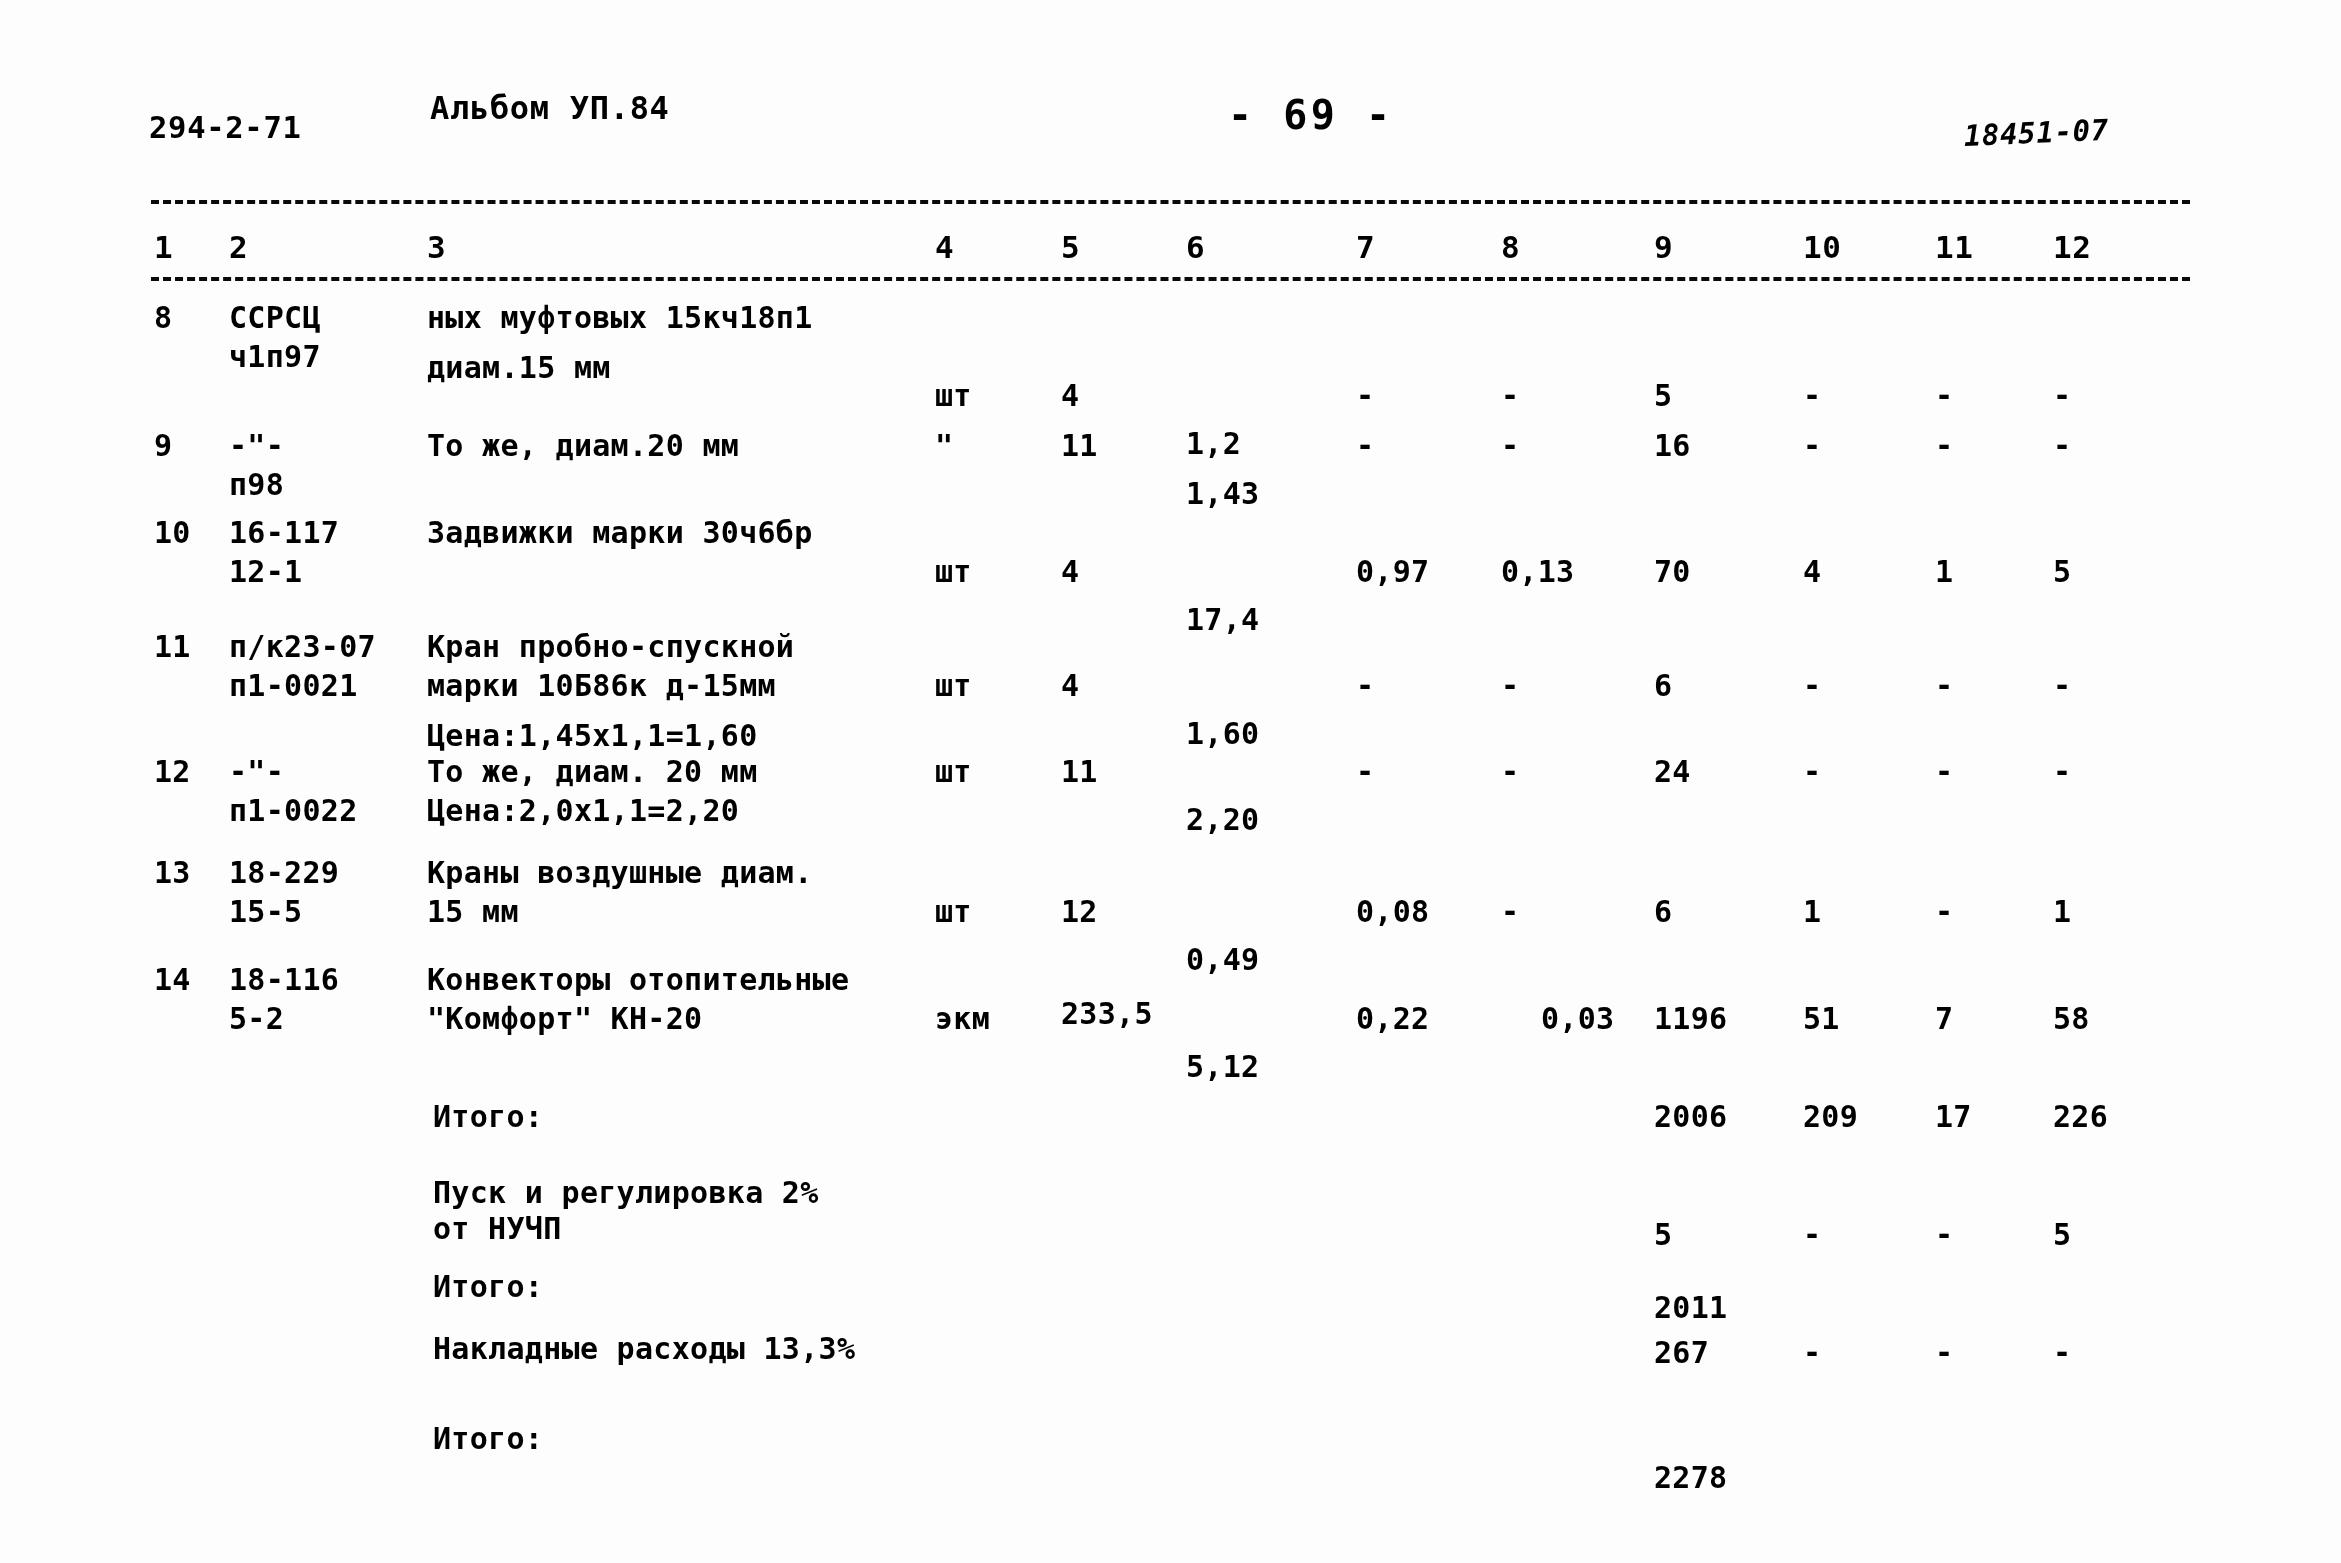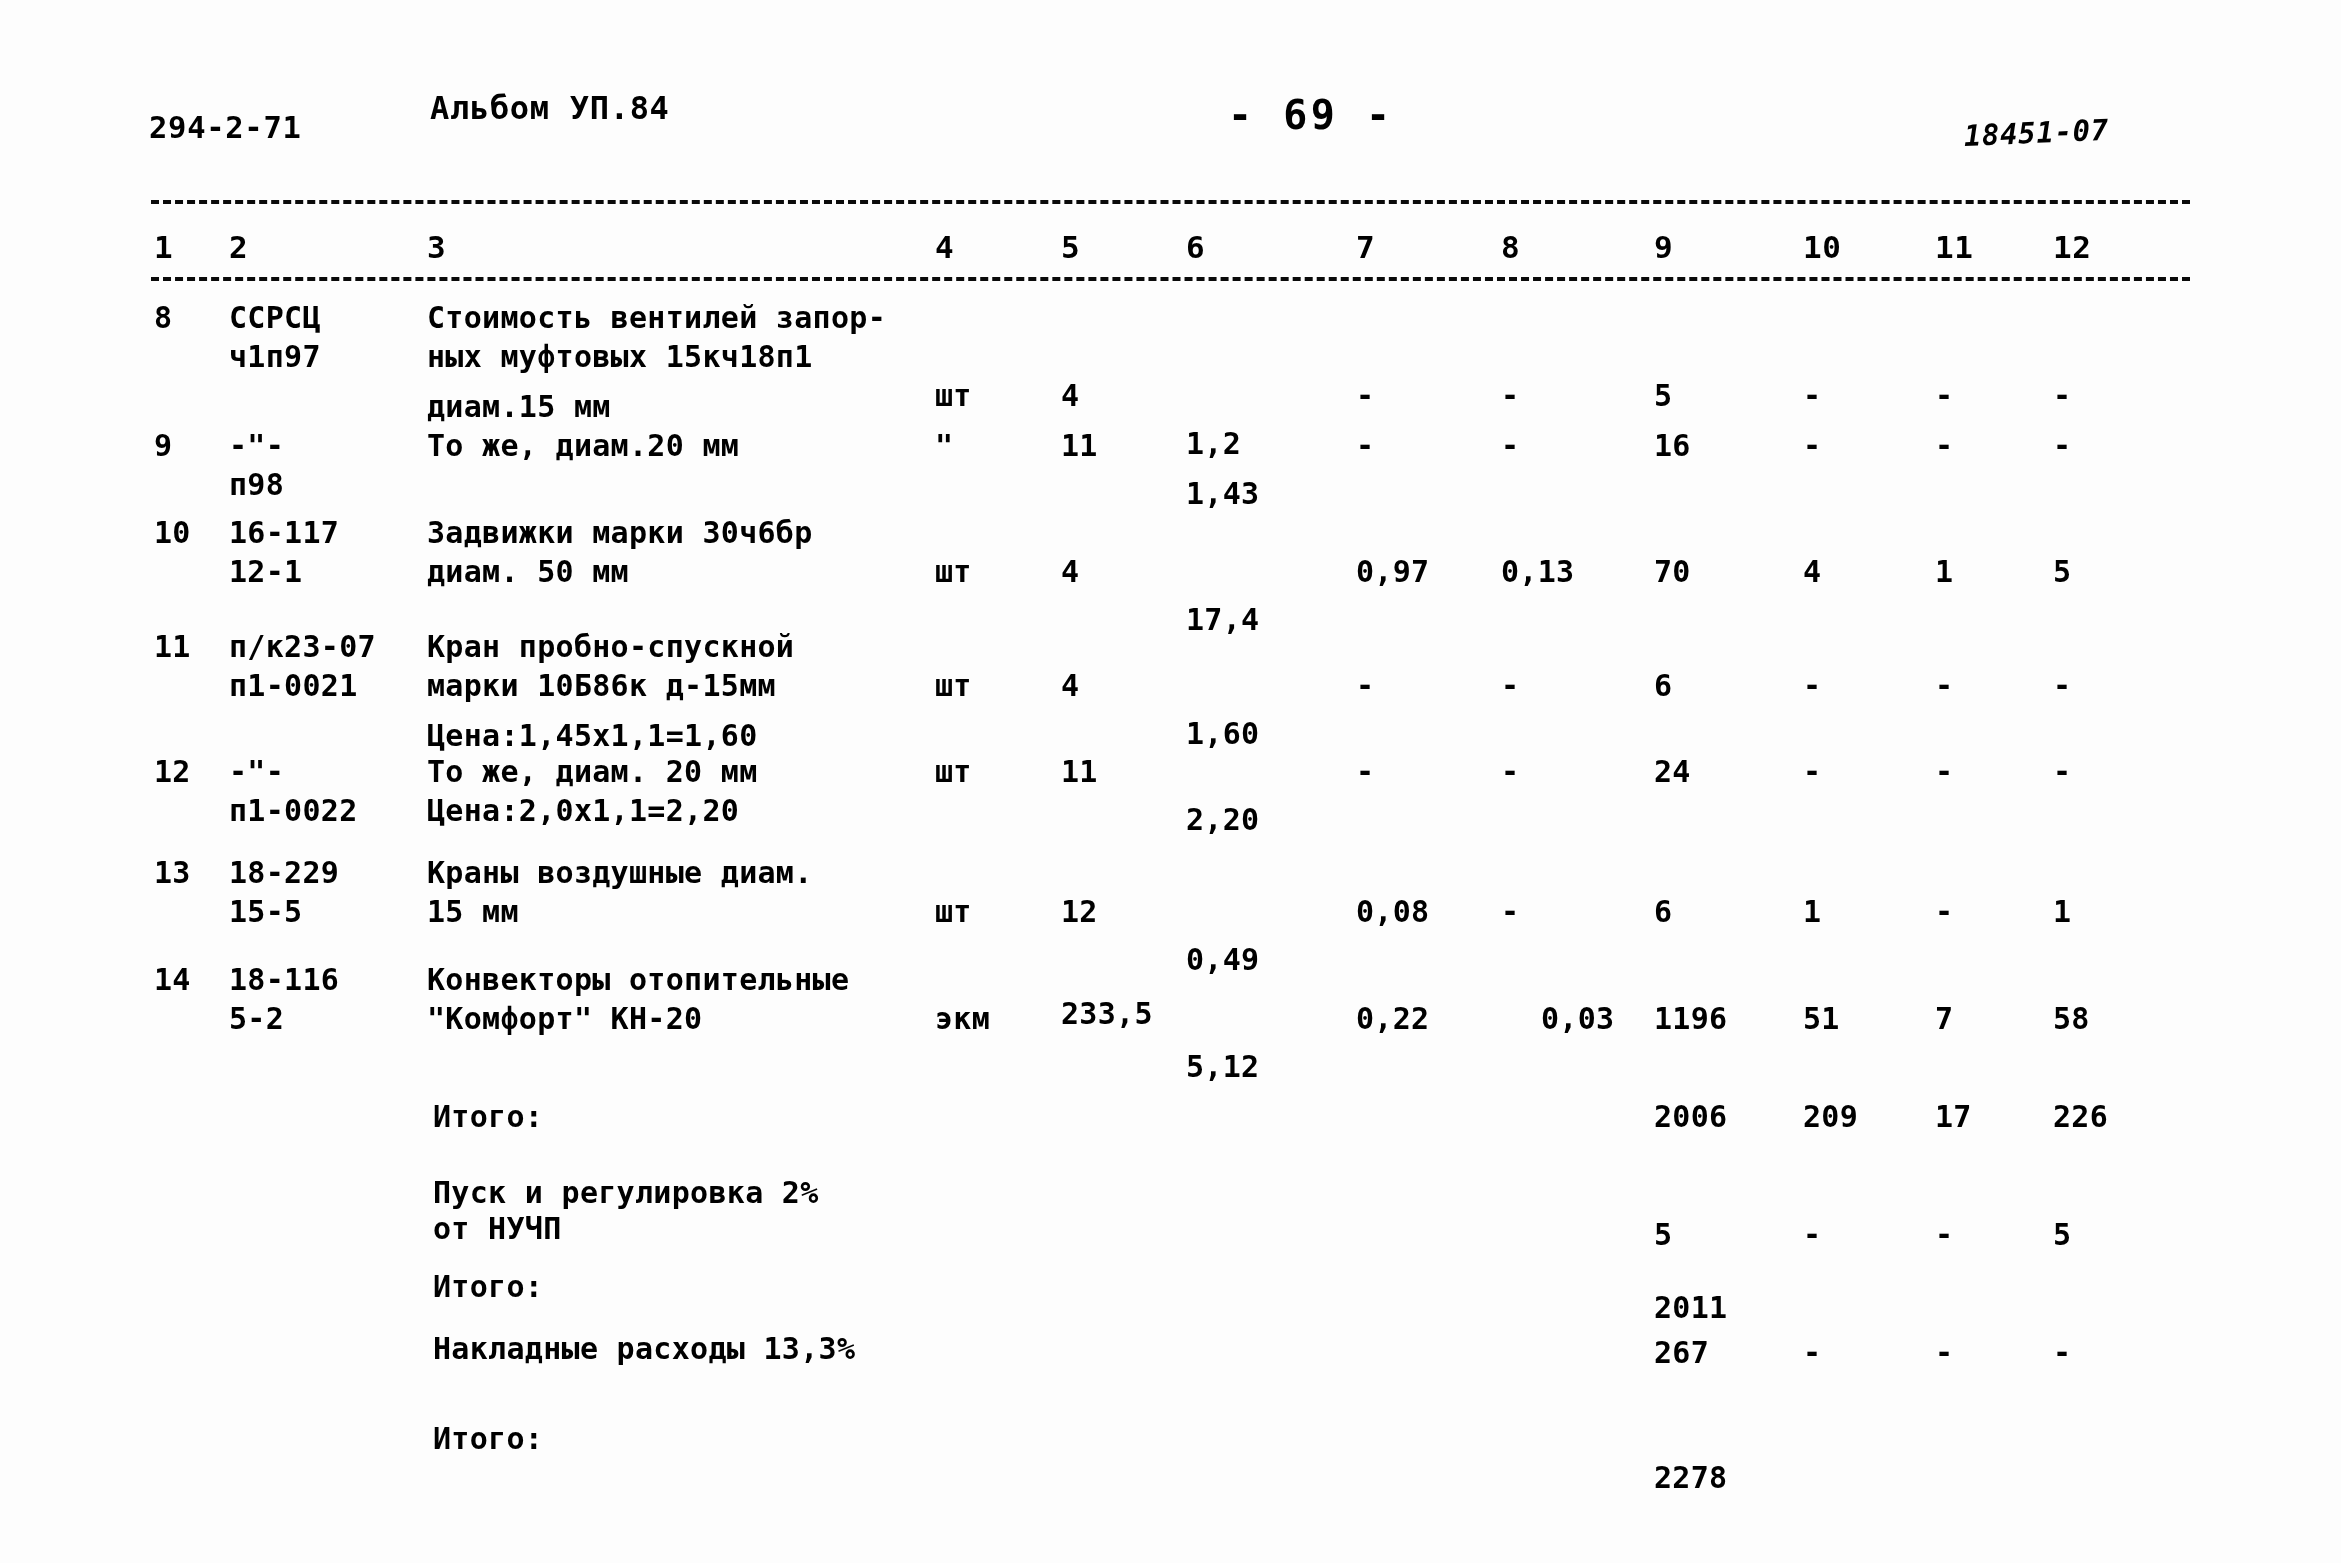--- a/index.html
+++ b/index.html
@@ -167,21 +167,21 @@
       <div class="colnum" style="left: 1654px;">9</div>
       <div class="colnum" style="left: 1803px;">10</div>
       <div class="colnum" style="left: 1935px;">11</div>
       <div class="colnum" style="left: 2053px;">12</div>
     </div>
 
   <div id="body">
       <div class="row" style="position: absolute; top: 0px;">
         <div class="cell c-num" style="top: 0px;">8</div>
         <div class="cell c-code" style="top: 0px;"><span class="sub">ССРСЦ</span><span class="sub">ч1п97</span></div>
-        <div class="cell c-desc" style="top: 0px;"><span class="sub">Стоимость вентилей запор-</span><span class="sub">ных муфтовых 15кч18п1</span><span class="sub" style="margin-top: 11px;">диам.15 мм</span></div>
+        <div class="cell c-desc" style="top: 0px;"><span class="sub">ных муфтовых 15кч18п1</span><span class="sub" style="margin-top: 11px;">диам.15 мм</span></div>
         <div class="cell c-unit" style="top: 78px;">шт</div>
         <div class="cell c-q" style="top: 78px;">4</div>
         <div class="cell c-p" style="top: 78px;">1,2</div>
         <div class="cell c-zp" style="top: 78px;">-</div>
         <div class="cell c-em" style="top: 78px;">-</div>
         <div class="cell c-t9" style="top: 78px;">5</div>
         <div class="cell c-t10" style="top: 78px;">-</div>
         <div class="cell c-t11" style="top: 78px;">-</div>
         <div class="cell c-t12" style="top: 78px;">-</div>
       </div>
@@ -195,21 +195,21 @@
         <div class="cell c-zp" style="top: 0px;">-</div>
         <div class="cell c-em" style="top: 0px;">-</div>
         <div class="cell c-t9" style="top: 0px;">16</div>
         <div class="cell c-t10" style="top: 0px;">-</div>
         <div class="cell c-t11" style="top: 0px;">-</div>
         <div class="cell c-t12" style="top: 0px;">-</div>
       </div>
       <div class="row" style="position: absolute; top: 215px;">
         <div class="cell c-num" style="top: 0px;">10</div>
         <div class="cell c-code" style="top: 0px;"><span class="sub">16-117</span><span class="sub">12-1</span></div>
-        <div class="cell c-desc" style="top: 0px;"><span class="sub">Задвижки марки 30ч6бр</span><span class="sub">диам. 50 мм</span></div>
+        <div class="cell c-desc" style="top: 0px;"><span class="sub">Задвижки марки 30ч6бр</span></div>
         <div class="cell c-unit" style="top: 39px;">шт</div>
         <div class="cell c-q" style="top: 39px;">4</div>
         <div class="cell c-p" style="top: 39px;">17,4</div>
         <div class="cell c-zp" style="top: 39px;">0,97</div>
         <div class="cell c-em" style="top: 39px;">0,13</div>
         <div class="cell c-t9" style="top: 39px;">70</div>
         <div class="cell c-t10" style="top: 39px;">4</div>
         <div class="cell c-t11" style="top: 39px;">1</div>
         <div class="cell c-t12" style="top: 39px;">5</div>
       </div>

